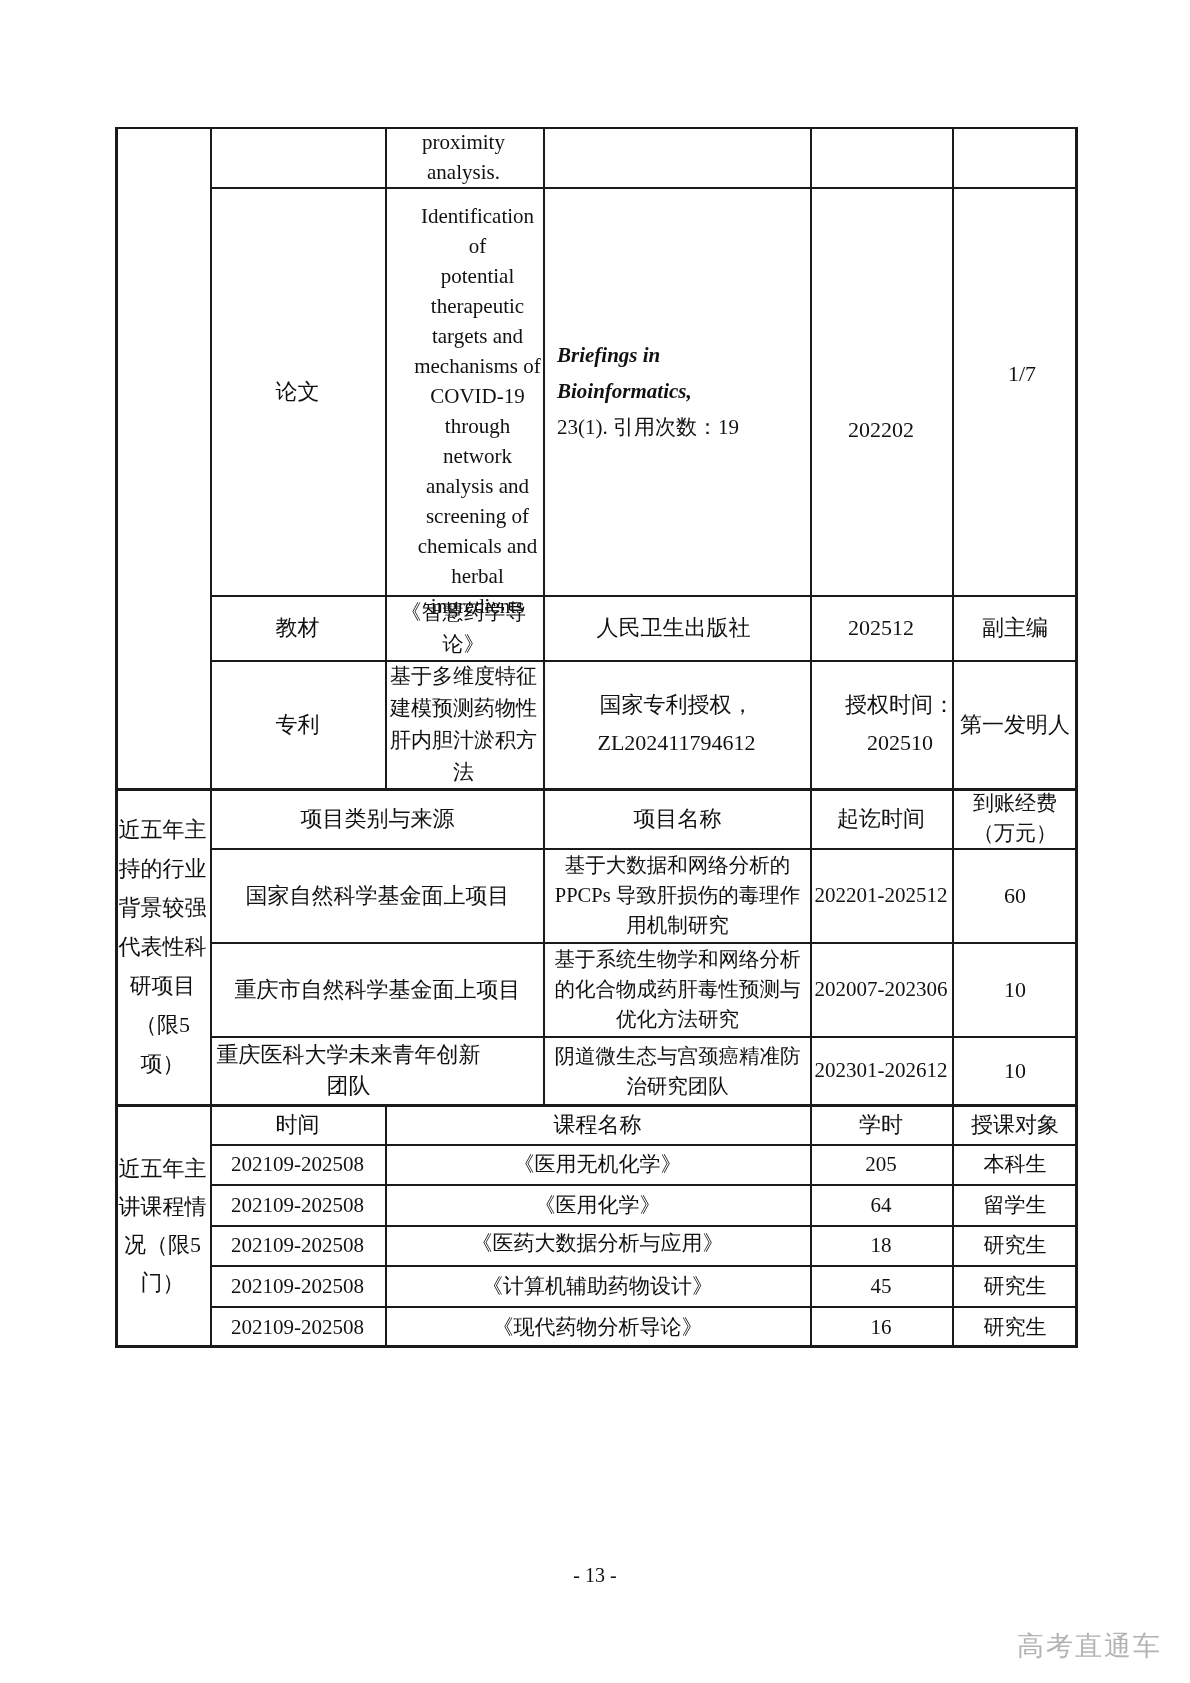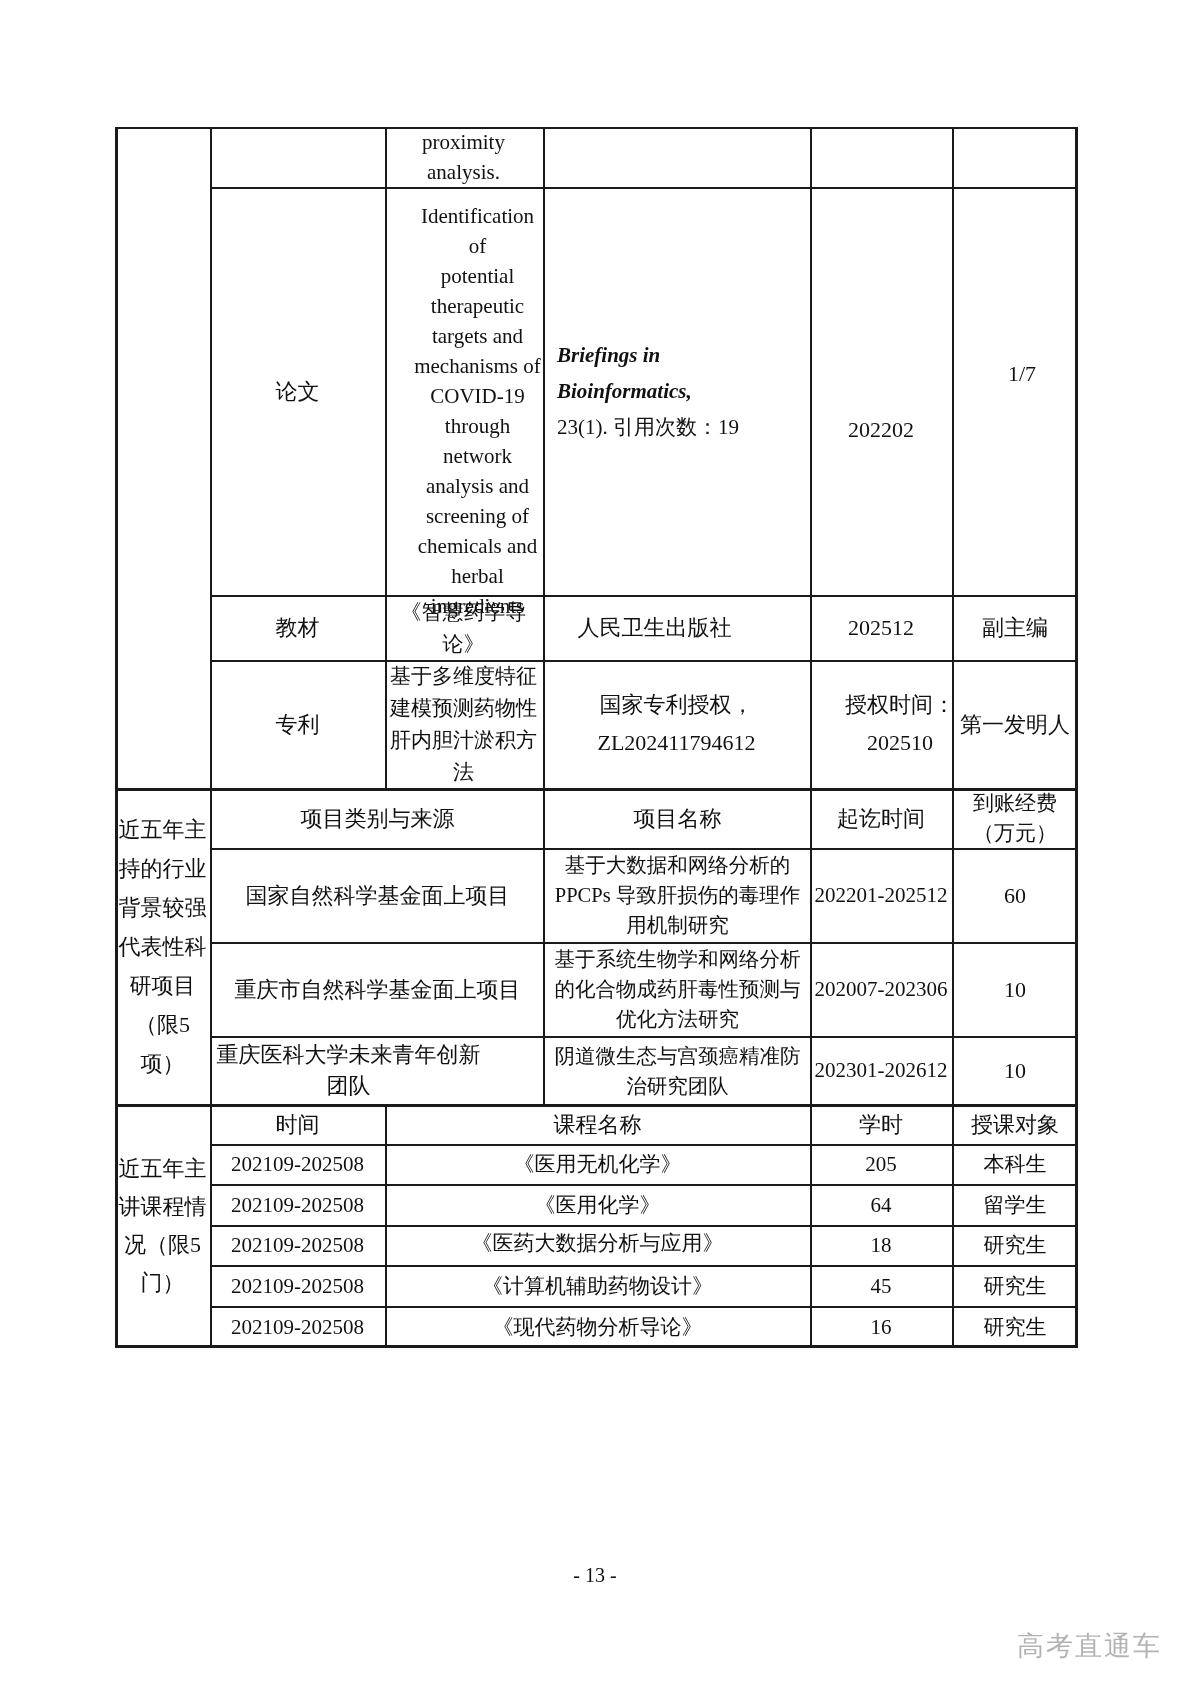--- a/index.html
+++ b/index.html
@@ -95,21 +95,21 @@
   <div class="cell venue-paper" style="left:543px;top:187px;width:267px;height:408px;">
     <span class="j">Briefings in Bioinformatics,</span>
     <span>23(1). 引用次数：19</span>
   </div>
   <div class="cell" style="left:810px;top:187px;width:142px;height:408px;margin-top:38px;">202202</div>
   <div class="cell" style="left:952px;top:169px;width:140px;height:408px;">1/7</div>
 
   <div class="cell lh32" style="left:385px;top:595px;width:157px;height:65px;">《智慧药学导
 论》</div>
   <div class="cell" style="left:210px;top:595px;width:175px;height:65px;">教材</div>
-  <div class="cell" style="left:521px;top:595px;width:267px;height:65px;">人民卫生出版社</div>
+  <div class="cell" style="left:540px;top:595px;width:267px;height:65px;">人民卫生出版社</div>
   <div class="cell" style="left:810px;top:595px;width:142px;height:65px;">202512</div>
   <div class="cell" style="left:952px;top:595px;width:126px;height:65px;">副主编</div>
 
   <div class="cell" style="left:210px;top:660px;width:175px;height:128px;">专利</div>
   <div class="cell lh32" style="left:385px;top:660px;width:157px;height:128px;">基于多维度特征
 建模预测药物性
 肝内胆汁淤积方
 法</div>
   <div class="cell lh38" style="left:543px;top:660px;width:267px;height:128px;">国家专利授权，
 ZL202411794612</div>

